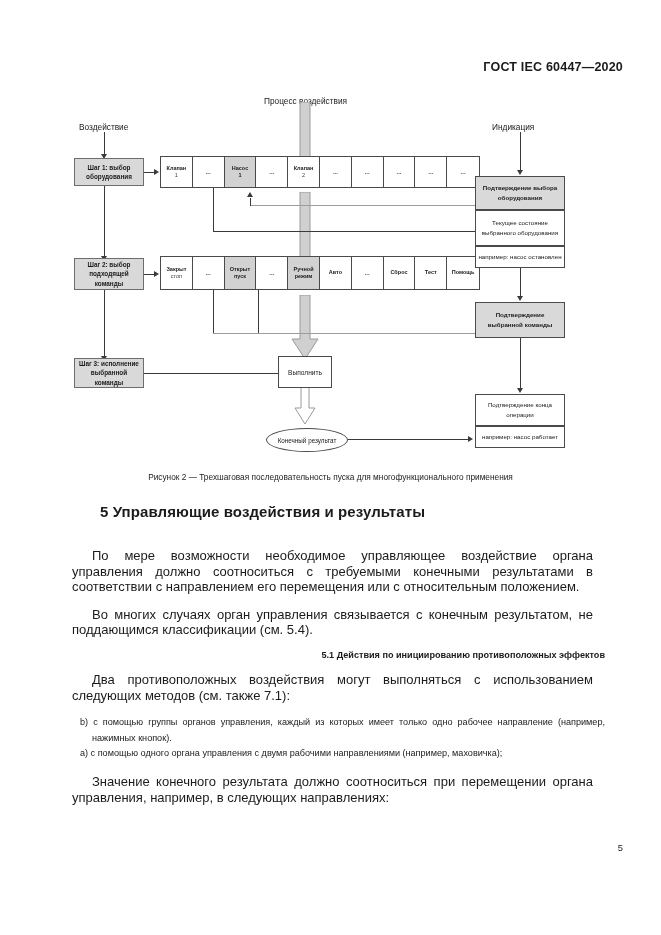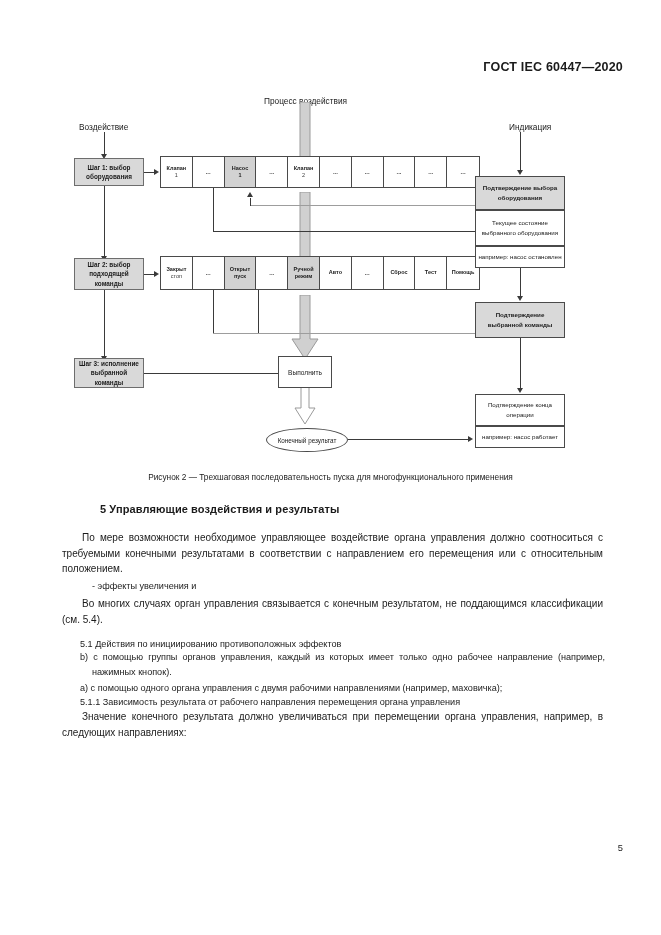--- a/index.html
+++ b/index.html
@@ -147,35 +147,36 @@
     left: 0; right: 0; top: 472px;
     text-align: center;
     font-size: 8.3px;
   }
   #body-text {
     position: absolute;
     left: 60px; top: 503px;
     width: 545px;
   }
   h2.sec {
-    font-size: 11px;
+    font-size: 15px;
     font-weight: bold;
-    margin: 0 0 15px 0;
+    margin: 0 0 28px 0;
     letter-spacing: 0.1px;
     padding-left: 40px;
   }
   h3.sub {
     font-size: 9.1px;
-    font-weight: normal;
+    font-weight: bold;
     margin: 11px 0 1px 20px;
+    text-align: right;
   }
   p.para {
-    font-size: 10px;
+    font-size: 13px;
     line-height: 15.6px;
-    margin: 2px;
+    margin: 12px;
     text-align: justify;
     text-indent: 20px;
   }
   p.item {
     font-size: 9.1px;
     line-height: 15.6px;
     margin: 0;
     padding-left: 32px;
     text-align: left;
   }
@@ -197,21 +198,21 @@
 <body>
 
 <div id="header-band">
   <div id="doc-standard-number">ГОСТ IEC 60447—2020</div>
 </div>
 
 <div id="figure-area">
 
   <div class="fig-label" style="left:264px; top:8px;">Процесс воздействия</div>
   <div class="fig-label" style="left:79px; top:34px;">Воздействие</div>
-  <div class="fig-label" style="left:497px; top:34px;padding-left:12px;">Индикация</div>
+  <div class="fig-label" style="left:480px; top:34px;padding-left:12px;">Индикация</div>
 
   <svg class="block-arrow" style="left:291px; top:14px;" width="28" height="82" viewBox="0 0 28 82">
     <polygon points="9,0 19,0 19,58 27,58 14,80 1,58 9,58" fill="#d0d0d0" stroke="#9a9a9a" stroke-width="1"></polygon>
   </svg>
   <svg class="block-arrow" style="left:291px; top:104px;" width="28" height="96" viewBox="0 0 28 96">
     <polygon points="9,0 19,0 19,72 27,72 14,94 1,72 9,72" fill="#d0d0d0" stroke="#9a9a9a" stroke-width="1"></polygon>
   </svg>
   <svg class="block-arrow" style="left:291px; top:207px;" width="28" height="66" viewBox="0 0 28 66">
     <polygon points="9,0 19,0 19,44 27,44 14,64 1,44 9,44" fill="#d0d0d0" stroke="#9a9a9a" stroke-width="1"></polygon>
   </svg>
@@ -368,22 +369,21 @@
 
   <div class="hline" style="left:348px; top:351px; width:122px;"></div>
   <div class="arrowhead-right" style="left:468px; top:348px;"></div>
 </div>
 
 <div id="caption">Рисунок 2 — Трехшаговая последовательность пуска для многофункционального применения</div>
 
 <div id="body-text">
   <h2 class="sec">5  Управляющие воздействия и результаты</h2>
   <p class="para">По мере возможности необходимое управляющее воздействие органа управления должно соотноситься с требуемыми конечными результатами в соответствии с направлением его перемещения или с относительным положением.</p>
-  <p class="item">- эффекты увеличения и</p>
   <p class="para">Во многих случаях орган управления связывается с конечным результатом, не поддающимся классификации (см. 5.4).</p>
   <h3 class="sub">5.1 Действия по инициированию противоположных эффектов</h3>
+  <p class="para">Два противоположных воздействия могут выполняться с использованием следующих методов (см. также 7.1):</p>
   <p class="item-ab">b)  с помощью группы органов управления, каждый из которых имеет только одно рабочее направление (например, нажимных кнопок).</p>
   <p class="item-ab">a)  с помощью одного органа управления с двумя рабочими направлениями (например, маховичка);</p>
-  <h3 class="sub" style="margin-top:1px;">5.1.1  Зависимость результата от рабочего направления перемещения органа управления</h3>
-  <p class="para">Значение конечного результата должно увеличиваться при перемещении органа управления, например, в следующих направлениях:</p>
+  <p class="para">Значение конечного результата должно соотноситься при перемещении органа управления, например, в следующих направлениях:</p>
 </div>
 
 <div id="page-number">5</div>
 
 </body></html>

